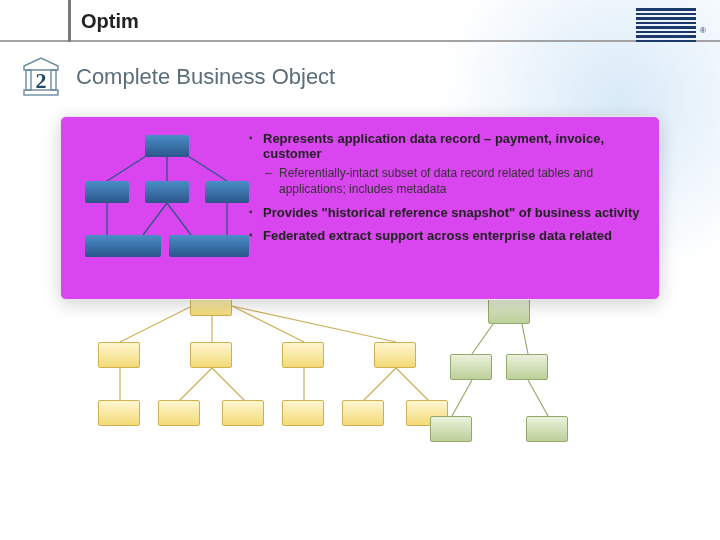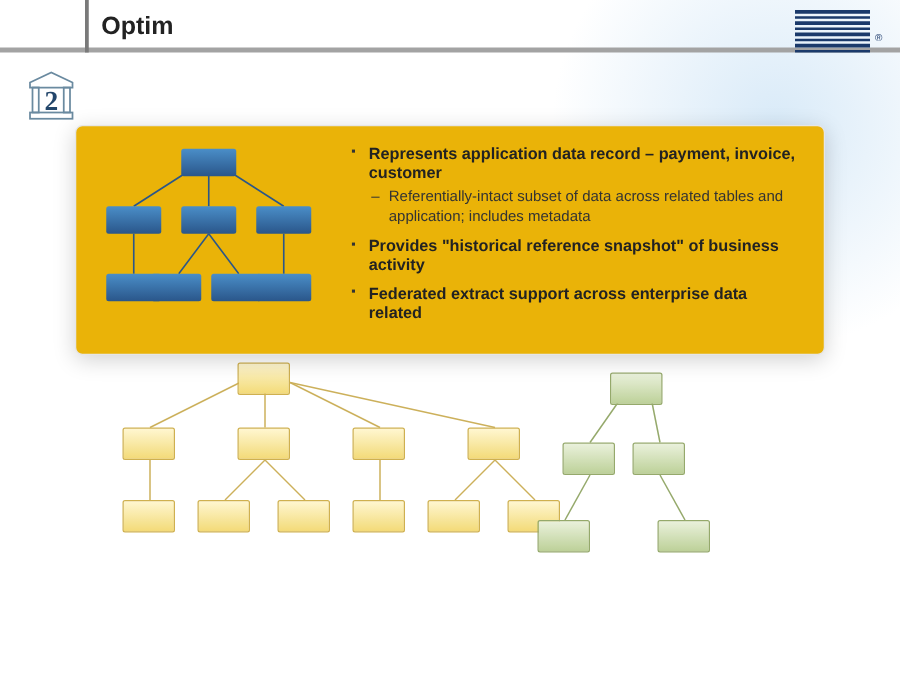--- a/index.html
+++ b/index.html
@@ -17,21 +17,21 @@
     top: -80px; right: -80px;
     width: 360px; height: 360px;
     background: radial-gradient(circle at center, rgba(200,225,245,0.7) 0%, rgba(255,255,255,0) 70%);
     pointer-events: none;
   }
   
   .header {
     position: absolute;
     top: 0; left: 0; right: 0;
     height: 42px;
-    border-bottom: 4px solid #a3a3a3;
+    border-bottom: 2px solid #a3a3a3;
   }
   .product-mark {
     position: absolute;
     left: 68px; top: 0;
     height: 42px;
     display: flex;
     align-items: center;
     border-left: 3px solid #7a7a7a;
     padding-left: 10px;
     font-size: 20px;
@@ -88,29 +88,29 @@
     border-color: #8aa05c;
   }
   .bg-diagram svg.lines {
     position: absolute; inset: 0;
     width: 100%; height: 100%;
   }
 
   
   .content-card {
     position: absolute;
-    left: 60px; top: 100px;
+    left: 60px; top: 116px;
     width: 600px;
-    background: #eab308;
+    background: #d946ef;
     border: 1px solid #e6e6e6;
     border-radius: 6px;
     box-shadow: 0 4px 18px rgba(0,0,0,0.18);
     padding: 14px 18px 18px 18px;
     display: flex;
-    gap: 32px;
+    gap: 0;
   }
   .card-diagram {
     width: 170px;
     flex: 0 0 170px;
     position: relative;
     height: 150px;
   }
   .card-diagram .cnode {
     position: absolute;
     width: 44px; height: 22px;
@@ -206,20 +206,21 @@
   <div class="title-row">
     <div class="pillar-icon">
       <svg viewBox="0 0 42 42">
         <path d="M4 10 L21 2 L38 10 L38 14 L4 14 Z" fill="none" stroke="#6a8aa0" stroke-width="1.4"></path>
         <rect x="6" y="14" width="5" height="20" fill="none" stroke="#6a8aa0" stroke-width="1.4"></rect>
         <rect x="31" y="14" width="5" height="20" fill="none" stroke="#6a8aa0" stroke-width="1.4"></rect>
         <rect x="4" y="34" width="34" height="5" fill="none" stroke="#6a8aa0" stroke-width="1.4"></rect>
         <text x="21" y="32" text-anchor="middle" font-family="Georgia,serif" font-weight="bold" font-size="22" fill="#23466b">2</text>
       </svg>
     </div>
+    <div class="slide-title">Complete Business Object</div>
   </div>
 
   <div class="bg-diagram">
     <svg class="lines" viewBox="0 0 520 200">
       <g stroke="#c7a84a" stroke-width="1.2" fill="none">
         <path d="M112 16 L40 52"></path>
           <path d="M132 16 L132 52"></path>
           <path d="M152 16 L224 52"></path>
           <path d="M152 16 L316 52"></path>
         <path d="M40 78 L40 110"></path>
@@ -278,21 +279,21 @@
       <div class="cnode" style="left:90px; top:104px; width:40px;"></div>
       <div class="cnode" style="left:126px;top:104px; opacity:0;"></div>
       <div class="cnode" style="left:126px;top:104px;"></div>
     </div>
 
     <div class="card-text">
       <ul>
         <li>
           <span>Represents application data record – payment, invoice, customer</span>
           <ul>
-            <li>Referentially-intact subset of data across related tables and application; includes metadata</li>
+            <li>Referentially-intact subset of data record related tables and applications; includes metadata</li>
           </ul>
         </li>
         <li>Provides "historical reference snapshot" of business activity</li>
         <li>Federated  extract support across enterprise data related</li>
       </ul>
     </div>
   </div>
 
 
 </div>

